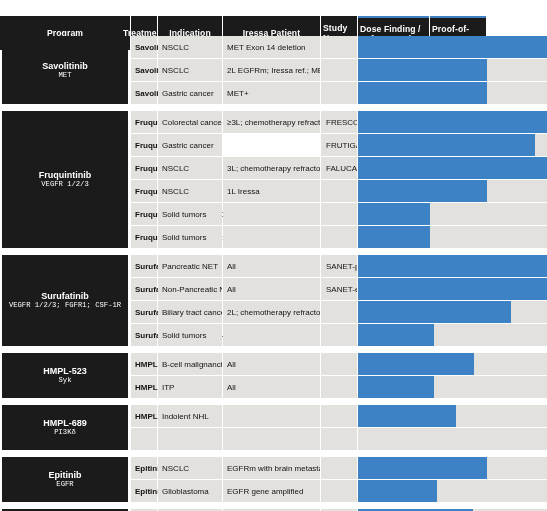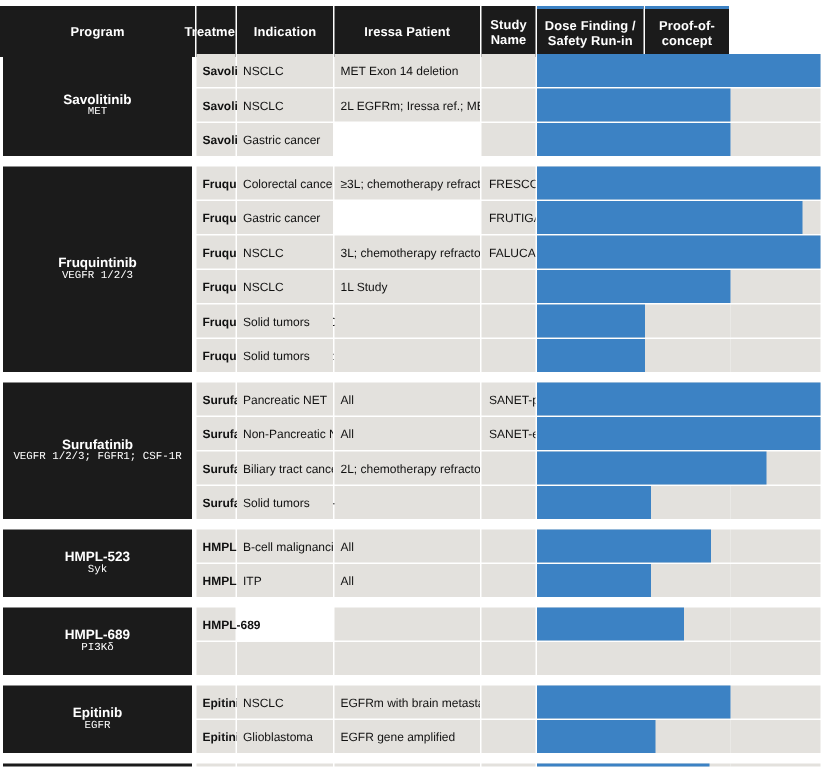--- a/index.html
+++ b/index.html
@@ -3,24 +3,24 @@
 <meta charset="utf-8">
 <style>
   html,body{margin:0;padding:0;background:#ffffff;}
   body{
     width:547px;height:511px;overflow:hidden;
     font-family:"Liberation Sans","DejaVu Sans",sans-serif;
     -webkit-font-smoothing:none;
   }
   #chart{position:relative;width:547px;height:511px;background:#ffffff;}
   .hdr-cell{
-    position:absolute;top:4px;height:34px;
+    position:absolute;top:16px;height:34px;
     background:#1b1b1b;color:#ffffff;
     display:flex;align-items:center;justify-content:center;
-    text-align:center;font-weight:bold;font-size:8.6px;
+    text-align:left;font-weight:bold;font-size:8.6px;
     line-height:10px;letter-spacing:.1px;
     box-sizing:border-box;padding:0 2px;
   }
   .hdr-cell.phase{border-top:2px solid #3c82c4;}
 
   
   .prog-label{
     position:absolute;left:2px;width:126px;
     background:#1b1b1b;color:#ffffff;
     display:flex;flex-direction:column;align-items:center;justify-content:center;
@@ -80,20 +80,21 @@
     <div class="cell" style="left: 223px; width: 97px; top: 59px;">2L EGFRm; Iressa ref.; MET+</div>
     <div class="cell study" style="left: 321px; width: 36px; top: 59px;"></div>
     <div class="cell phase" style="left: 358px; width: 72px; top: 59px;"></div>
     <div class="cell phase" style="left: 430px; width: 57px; top: 59px;"></div>
     <div class="cell phase" style="left: 487px; width: 61px; top: 59px;"></div>
     <div class="bar" style="left: 358px; width: 129px; top: 59px;"></div>
     <div class="cell treat" style="left: 131px; width: 26px; top: 82px; overflow: visible;">
       <span style="position: absolute; left: 4px; white-space: nowrap;"><span>Savolitinib</span><span class="combo"></span></span>
     </div>
     <div class="cell" style="left: 158px; width: 64px; top: 82px;">Gastric cancer</div>
+    <div class="cell" style="left: 223px; width: 97px; top: 82px;">MET+</div>
     <div class="cell study" style="left: 321px; width: 36px; top: 82px;"></div>
     <div class="cell phase" style="left: 358px; width: 72px; top: 82px;"></div>
     <div class="cell phase" style="left: 430px; width: 57px; top: 82px;"></div>
     <div class="cell phase" style="left: 487px; width: 61px; top: 82px;"></div>
     <div class="bar" style="left: 358px; width: 129px; top: 82px;"></div>
     <div class="prog-label" style="top: 111px; height: 137px;">
       <div class="prog-name">Fruquintinib</div>
       <div class="prog-target">VEGFR 1/2/3</div>
     </div>
     <div class="cell treat" style="left: 131px; width: 26px; top: 111px; overflow: visible;">
@@ -122,21 +123,21 @@
     <div class="cell" style="left: 223px; width: 97px; top: 157px;">3L; chemotherapy refractory</div>
     <div class="cell study" style="left: 321px; width: 36px; top: 157px;">FALUCA</div>
     <div class="cell phase" style="left: 358px; width: 72px; top: 157px;"></div>
     <div class="cell phase" style="left: 430px; width: 57px; top: 157px;"></div>
     <div class="cell phase" style="left: 487px; width: 61px; top: 157px;"></div>
     <div class="bar" style="left: 358px; width: 190px; top: 157px;"></div>
     <div class="cell treat" style="left: 131px; width: 26px; top: 180px; overflow: visible;">
       <span style="position: absolute; left: 4px; white-space: nowrap;"><span>Fruquintinib</span><span class="combo"> + Iressa</span></span>
     </div>
     <div class="cell" style="left: 158px; width: 64px; top: 180px;">NSCLC</div>
-    <div class="cell" style="left: 223px; width: 97px; top: 180px;">1L Study</div>
+    <div class="cell" style="left: 223px; width: 97px; top: 180px;">1L Iressa</div>
     <div class="cell study" style="left: 321px; width: 36px; top: 180px;"></div>
     <div class="cell phase" style="left: 358px; width: 72px; top: 180px;"></div>
     <div class="cell phase" style="left: 430px; width: 57px; top: 180px;"></div>
     <div class="cell phase" style="left: 487px; width: 61px; top: 180px;"></div>
     <div class="bar" style="left: 358px; width: 129px; top: 180px;"></div>
     <div class="cell treat" style="left: 131px; width: 26px; top: 203px; overflow: visible;">
       <span style="position: absolute; left: 4px; white-space: nowrap;"><span>Fruquintinib</span><span class="combo"> + Tyvyt (PD-1)</span></span>
     </div>
     <div class="cell" style="left: 158px; width: 64px; top: 203px;">Solid tumors</div>
     <div class="cell" style="left: 223px; width: 97px; top: 203px;"></div>
@@ -223,20 +224,21 @@
     <div class="cell phase" style="left: 430px; width: 57px; top: 376px;"></div>
     <div class="cell phase" style="left: 487px; width: 61px; top: 376px;"></div>
     <div class="bar" style="left: 358px; width: 76px; top: 376px;"></div>
     <div class="prog-label" style="top: 405px; height: 45px;">
       <div class="prog-name">HMPL-689</div>
       <div class="prog-target">PI3Kδ</div>
     </div>
     <div class="cell treat" style="left: 131px; width: 26px; top: 405px; overflow: visible;">
       <span style="position: absolute; left: 4px; white-space: nowrap;"><span>HMPL-689</span><span class="combo"></span></span>
     </div>
+    <div class="cell" style="left: 158px; width: 64px; top: 405px;">Indolent NHL</div>
     <div class="cell" style="left: 223px; width: 97px; top: 405px;"></div>
     <div class="cell study" style="left: 321px; width: 36px; top: 405px;"></div>
     <div class="cell phase" style="left: 358px; width: 72px; top: 405px;"></div>
     <div class="cell phase" style="left: 430px; width: 57px; top: 405px;"></div>
     <div class="cell phase" style="left: 487px; width: 61px; top: 405px;"></div>
     <div class="bar" style="left: 358px; width: 98px; top: 405px;"></div>
     <div class="cell treat" style="left: 131px; width: 26px; top: 428px; overflow: visible;">
       <span style="position: absolute; left: 4px; white-space: nowrap;"><span></span><span class="combo"></span></span>
     </div>
     <div class="cell" style="left: 158px; width: 64px; top: 428px;"></div>

